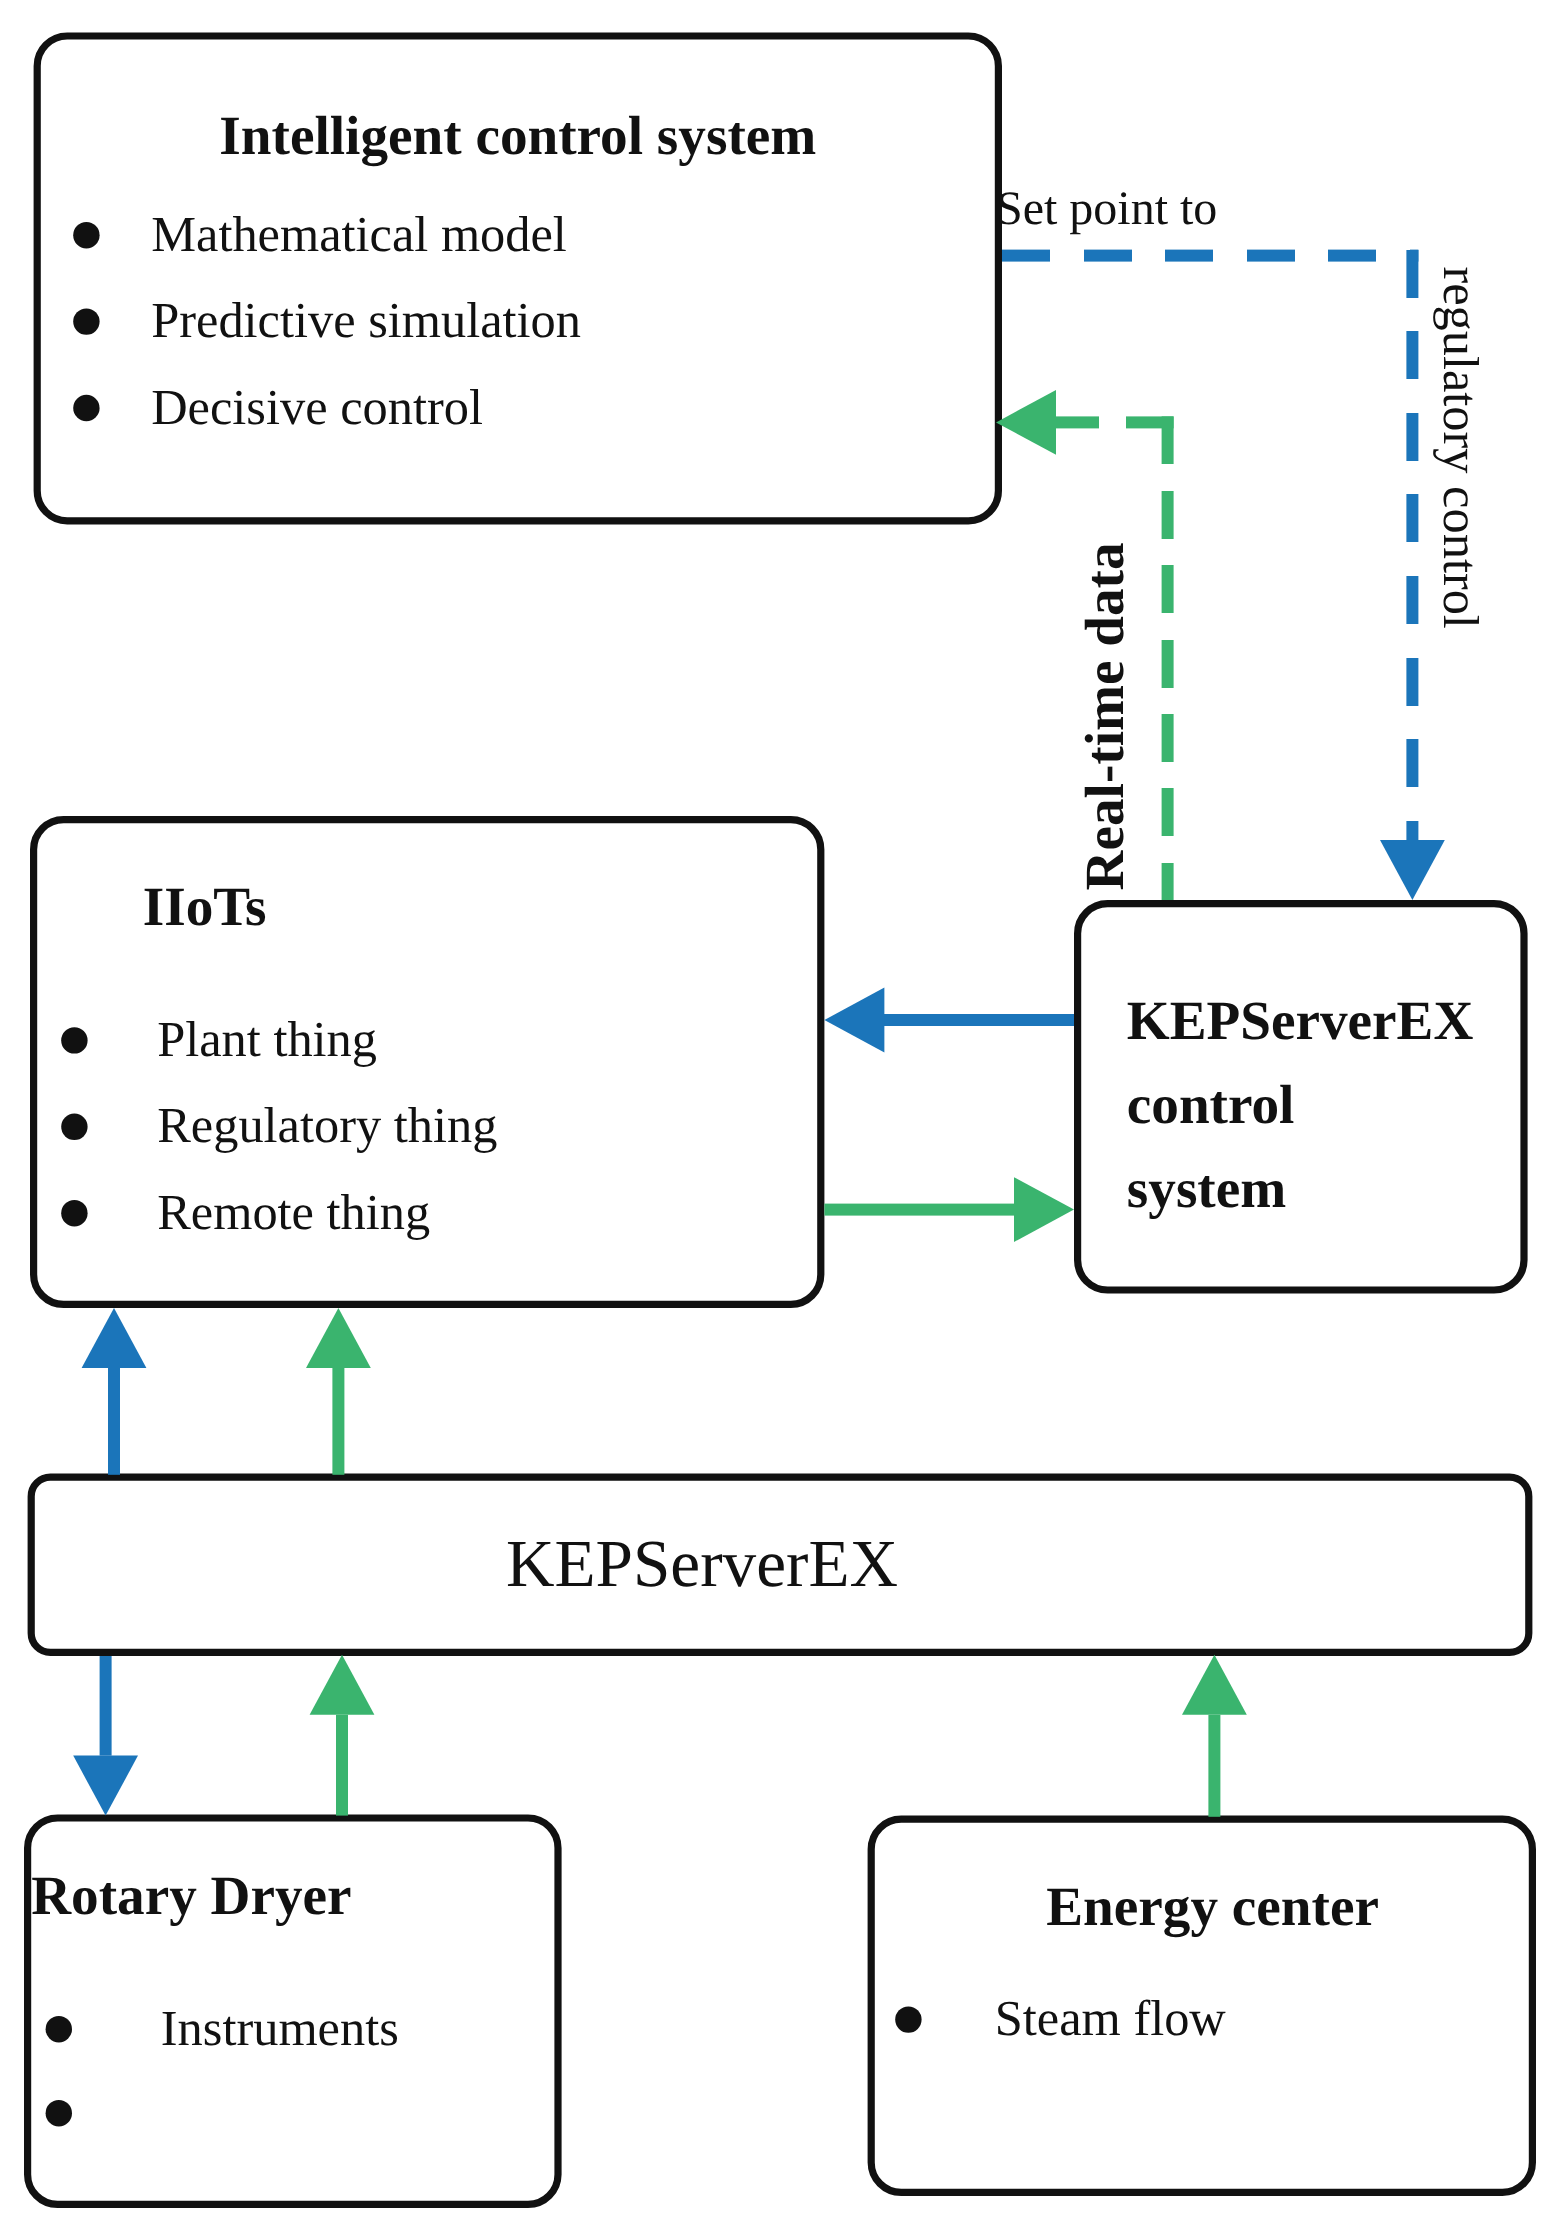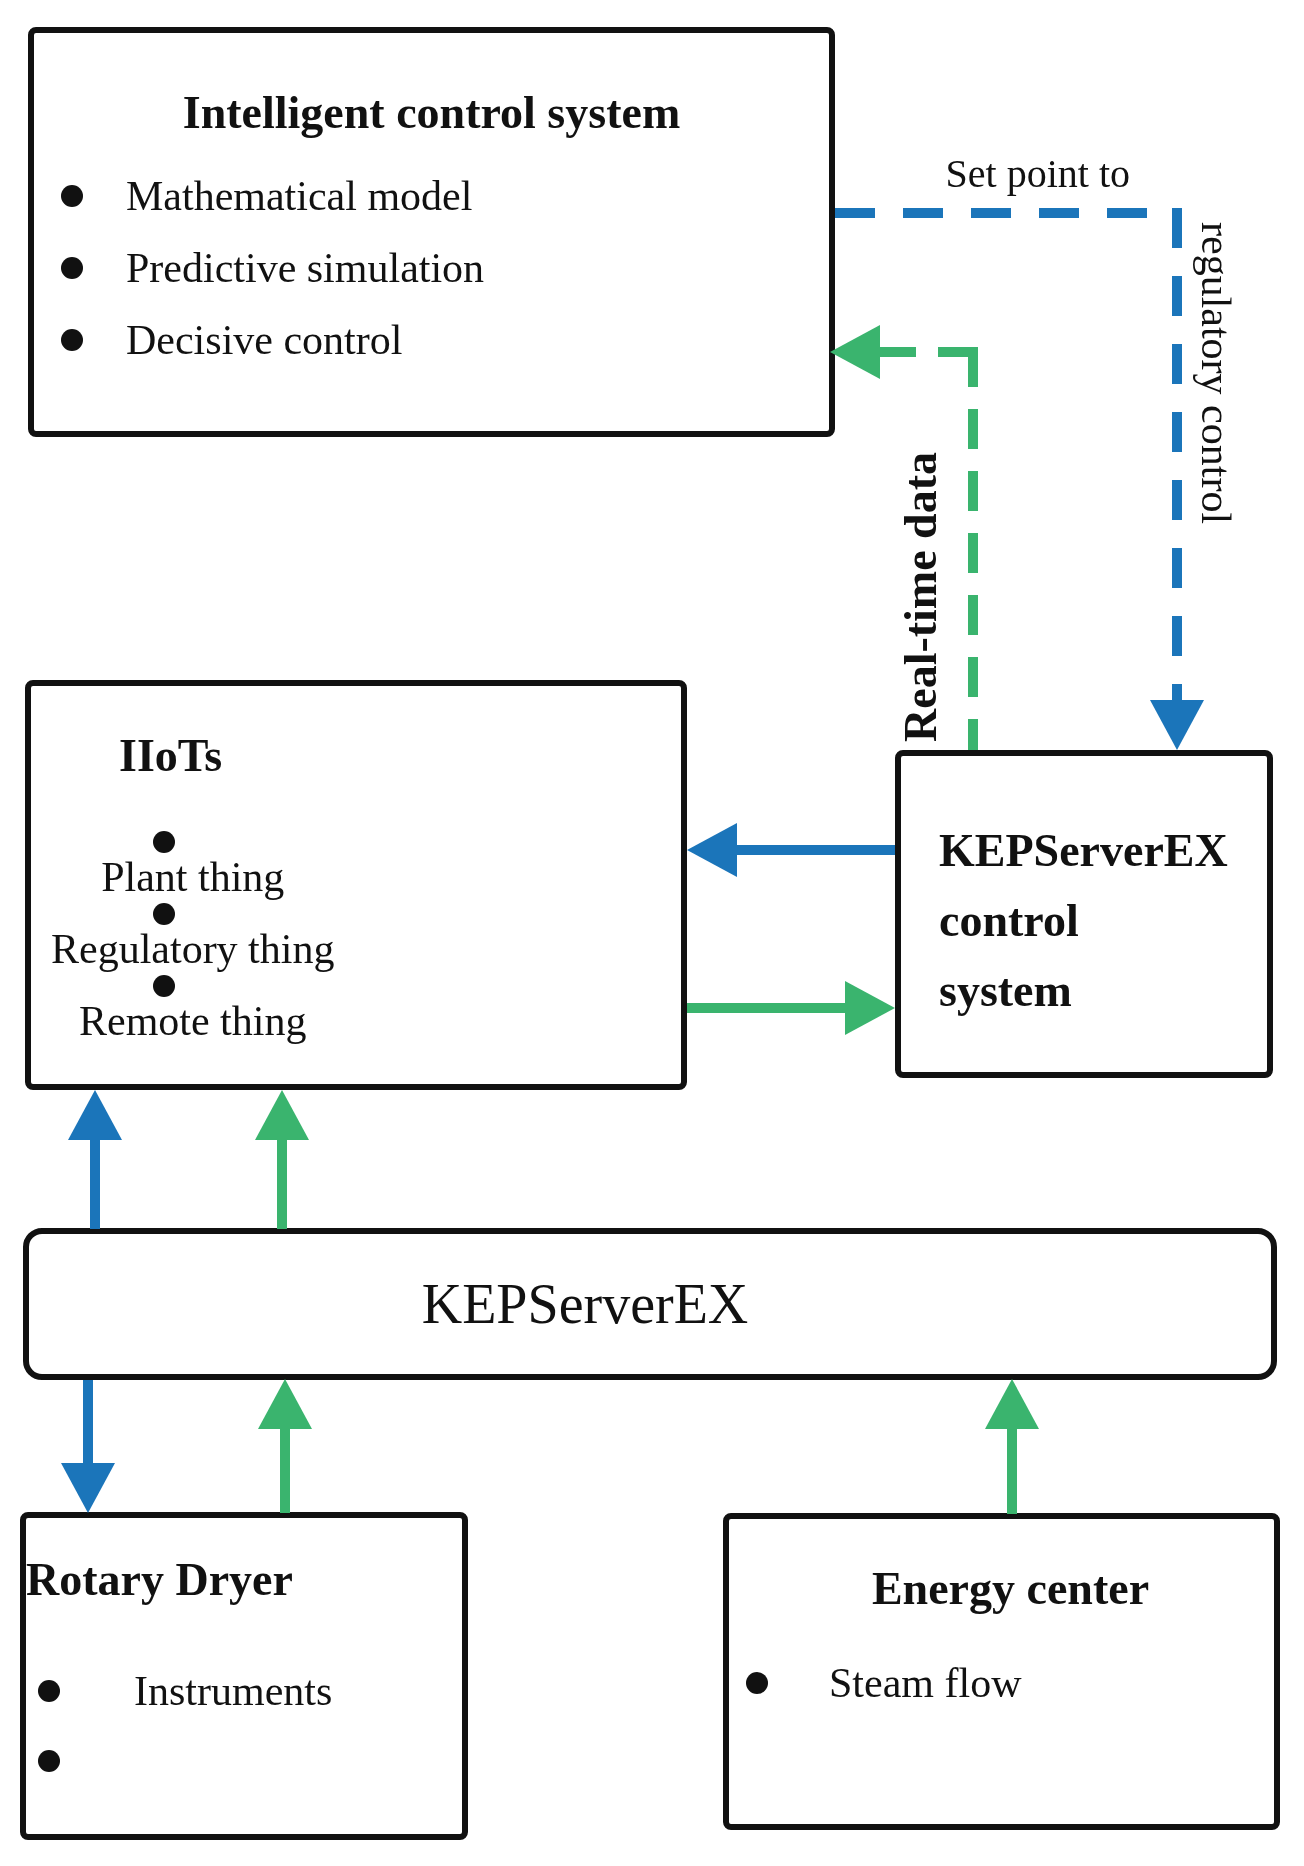--- a/index.html
+++ b/index.html
@@ -5,21 +5,21 @@
   :root{
     --color-blue:#1b75ba;
     --color-green:#3ab46e;
     --color-ink:#111111;
   }
   html,body{margin:0;padding:0;background:#ffffff;}
   body{font-family:"Liberation Serif","DejaVu Serif",serif;color:var(--color-ink);}
   #canvas{position:relative;width:1304px;height:1866px;background:#ffffff;overflow:hidden;}
 
   
-  .box{position:absolute;box-sizing:border-box;background:#ffffff;border:6px solid var(--color-ink);border-radius:8px;}
+  .box{position:absolute;box-sizing:border-box;background:#ffffff;border:6px solid var(--color-ink);border-radius:28px;}
   #box-intelligent{left:28px;top:27px;width:807px;height:410px;}
   #box-iiots{left:25px;top:680px;width:662px;height:410px;}
   #box-regulatory{left:895px;top:750px;width:378px;height:328px;}
   #box-kepserver{left:23px;top:1228px;width:1254px;height:152px;border-radius:19px;}
   #box-rotary{left:20px;top:1512px;width:448px;height:328px;}
   #box-energy{left:723px;top:1513px;width:557px;height:317px;}
 
   .box-title{position:absolute;font-weight:bold;font-size:46px;line-height:60px;white-space:nowrap;}
   #box-intelligent .box-title{left:0;right:0;top:50px;text-align:center;}
   #box-iiots .box-title{left:88px;top:40px;}
@@ -29,21 +29,21 @@
   #box-kepserver .kep-title{position:absolute;left:0;top:0;right:0;bottom:0;display:flex;align-items:center;justify-content:center;font-size:56px;padding-right:130px;}
 
   
   ul.bullets{position:absolute;list-style:none;margin:0;padding:0;font-size:42px;}
   ul.bullets li{display:flex;align-items:center;white-space:nowrap;}
   ul.bullets .dot{flex:none;width:22px;height:22px;border-radius:50%;background:var(--color-ink);}
   #box-intelligent ul.bullets{left:27px;top:127px;}
   #box-intelligent ul.bullets li{height:72px;text-align:center;}
   #box-intelligent ul.bullets .dot{margin-right:43px;}
   #box-iiots ul.bullets{left:20px;top:145px;}
-  #box-iiots ul.bullets li{height:72px;flex-direction:column;}
+  #box-iiots ul.bullets li{height:72px;}
   #box-iiots ul.bullets .dot{margin-right:58px;}
   #box-rotary ul.bullets{left:12px;top:138px;}
   #box-rotary ul.bullets li{height:70px;}
   #box-rotary ul.bullets .dot{margin-right:74px;}
   #box-energy ul.bullets{left:17px;top:129px;}
   #box-energy ul.bullets li{height:70px;}
   #box-energy ul.bullets .dot{margin-right:61px;}
 
   
   .shaft,.head{position:absolute;}
@@ -85,21 +85,21 @@
   #b-down-head{left:61px;top:1463px;border-left:27px solid transparent;border-right:27px solid transparent;border-top:50px solid var(--color-blue);}
   
   #g-up2-shaft{left:280px;top:1429px;width:10px;height:84px;}
   #g-up2-head{left:258px;top:1379px;border-left:27px solid transparent;border-right:27px solid transparent;border-bottom:50px solid var(--color-green);}
   
   #g-up3-shaft{left:1007px;top:1429px;width:10px;height:85px;}
   #g-up3-head{left:985px;top:1379px;border-left:27px solid transparent;border-right:27px solid transparent;border-bottom:50px solid var(--color-green);}
 
   
   .edge-label{position:absolute;white-space:nowrap;}
-  #lbl-setpoint{left:830px;top:150px;width:300px;text-align:right;font-size:40px;}
+  #lbl-setpoint{left:830px;top:150px;width:300px;text-align:left;font-size:40px;}
   #lbl-regctrl{left:1192px;top:222px;height:420px;font-size:42px;writing-mode:vertical-rl;}
   #lbl-realtime{left:894px;top:382px;height:360px;width:60px;font-size:46px;font-weight:bold;writing-mode:vertical-rl;transform:rotate(180deg);}
 </style>
 </head>
 <body>
 
 <div id="canvas">
 
   <div class="box" id="box-intelligent">
     <div class="box-title">Intelligent control system</div>

